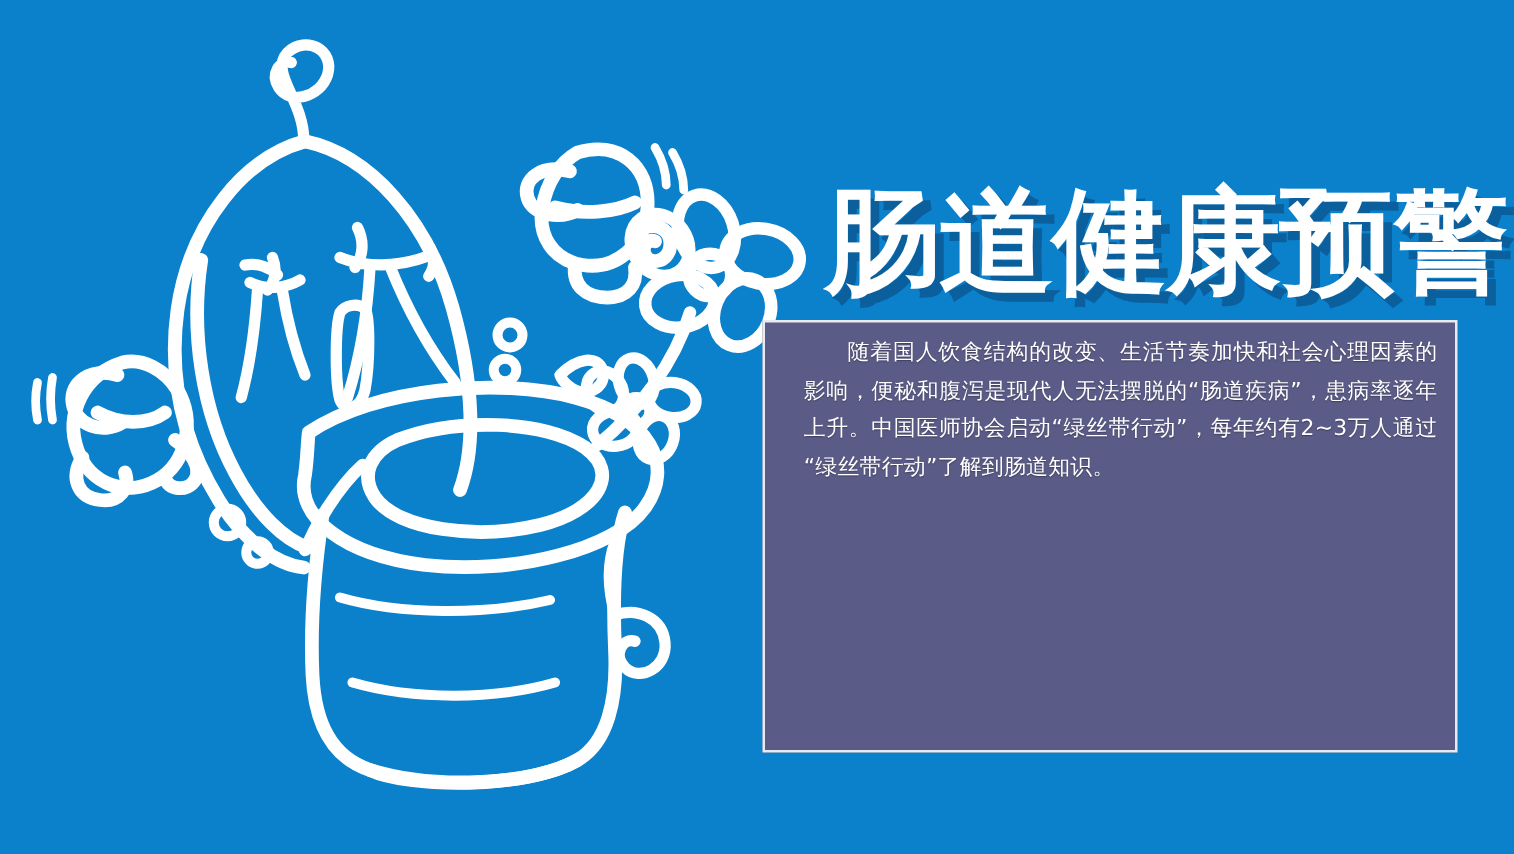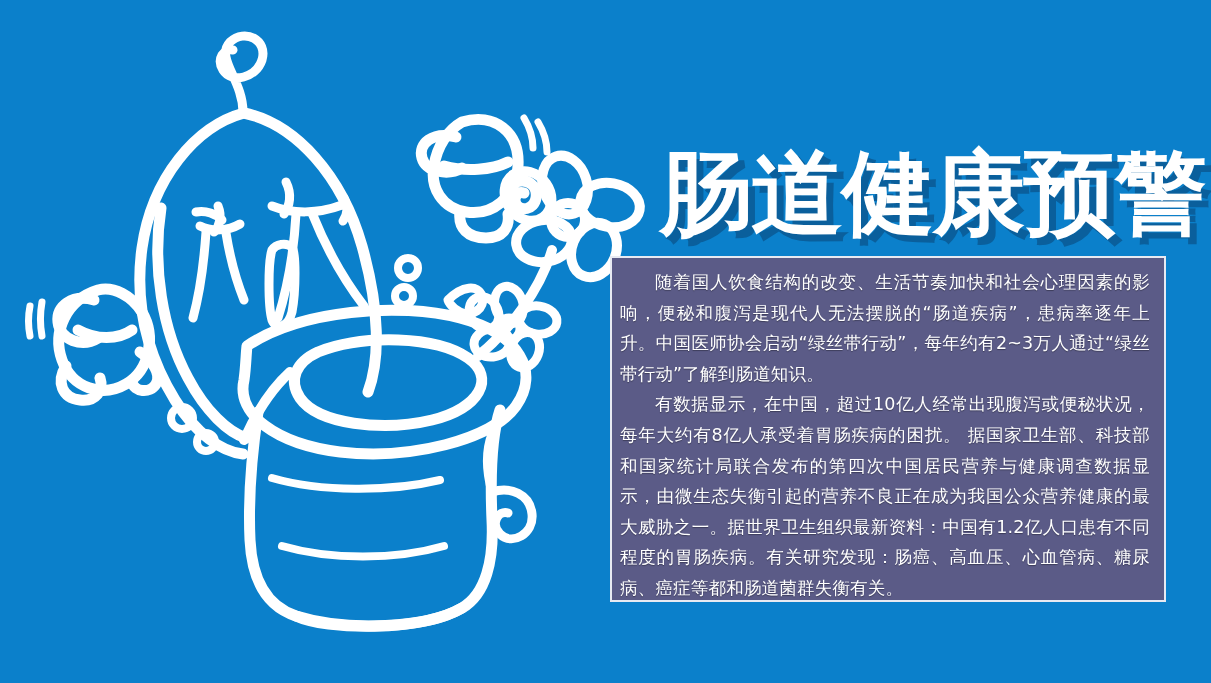--- a/index.html
+++ b/index.html
@@ -53,21 +53,21 @@
   }
 
   
   #text-panel{
     position:absolute;
     left:610px;top:256px;
     width:556px;height:346px;
     background:#5b5b87;
     border:2px solid #e8eaf2;
     box-sizing:border-box;
-    padding:9px 14px 6px 8px;
+    padding:9px 14px 6px 31px;
   }
   .para{
     margin:0;
     color:#ffffff;
     font-size:17.5px;
     line-height:30.6px;
     letter-spacing:0.2px;
     text-indent:2em;
     text-align:justify;
     text-justify:inter-ideograph;
@@ -234,16 +234,15 @@
     </svg>
   </div>
 
   <div id="title-block">
     <div id="title-shadow">肠道健康预警</div>
     <div id="title-main">肠道健康预警</div>
   </div>
 
   <div id="text-panel">
     <p class="para">随着国人饮食结构的改变、生活节奏加快和社会心理因素的影响，便秘和腹泻是现代人无法摆脱的“肠道疾病”，患病率逐年上升。中国医师协会启动“绿丝带行动”，每年约有2~3万人通过“绿丝带行动”了解到肠道知识。</p>
-    <p class="para">有数据显示，在中国，超过10亿人经常出现腹泻或便秘状况，每年大约有8亿人承受着胃肠疾病的困扰。 据国家卫生部、科技部和国家统计局联合发布的第四次中国居民营养与健康调查数据显示，由微生态失衡引起的营养不良正在成为我国公众营养健康的最大威胁之一。据世界卫生组织最新资料：中国有1.2亿人口患有不同程度的胃肠疾病。有关研究发现：肠癌、高血压、心血管病、糖尿病、癌症等都和肠道菌群失衡有关。</p>
   </div>
 
 </div>
 
 </body></html>

